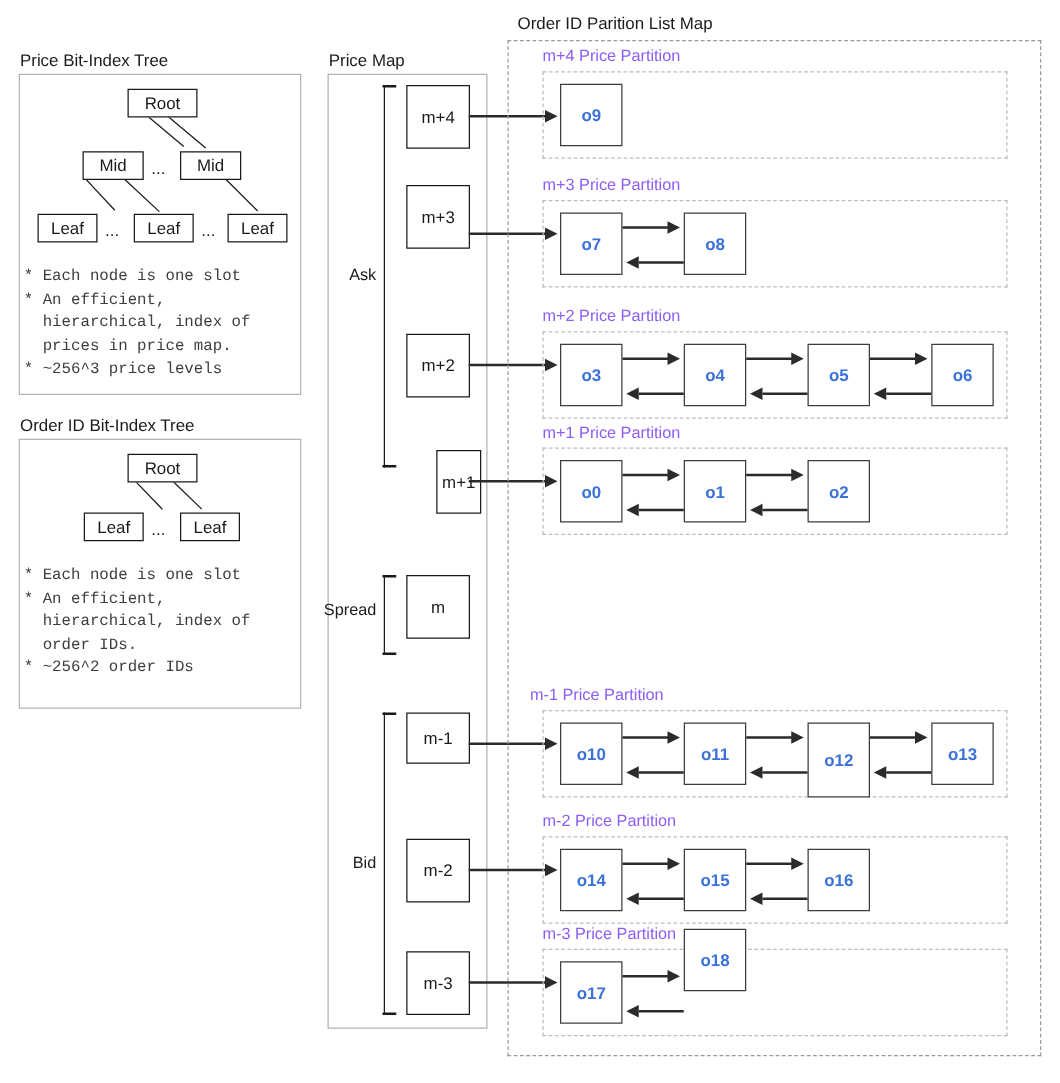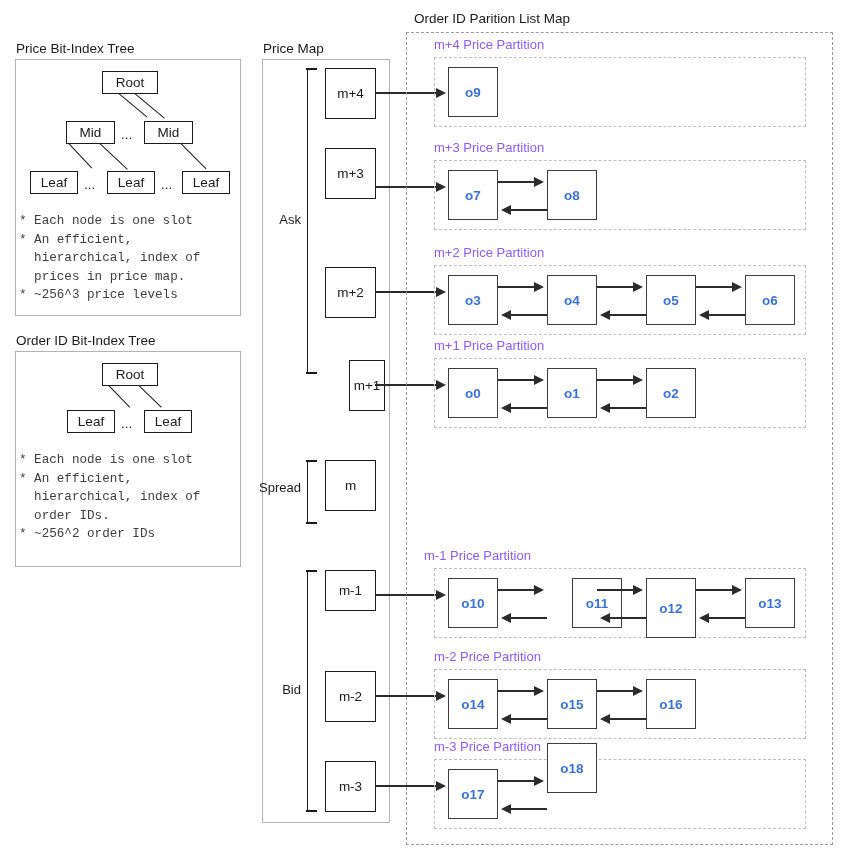--- a/index.html
+++ b/index.html
@@ -302,21 +302,21 @@
 <div class="conn abs" style="left:511px; top:407px; width:36px;"></div>
 <div class="arrowhead left abs" style="left:501px; top:402.5px;"></div>
 <div class="conn abs" style="left:597px; top:379px; width:38px;"></div>
 <div class="arrowhead right abs" style="left:633px; top:374.5px;"></div>
 <div class="conn abs" style="left:610px; top:407px; width:36px;"></div>
 <div class="arrowhead left abs" style="left:600px; top:402.5px;"></div>
 
 <div class="part-label" style="left:424px; top:548px;">m-1 Price Partition</div>
 <div class="dashed-part" style="left:434px; top:568px; width:372px; height:70px;"></div>
 <div class="order" style="left:448px; top:578px; width:50px; height:50px;">o10</div>
-<div class="order" style="left:547px; top:578px; width:50px; height:50px;margin-left:25px;">o11</div>
+<div class="order" style="left:547px; top:578px; width:50px; height:50px;">o11</div>
 <div class="order" style="left:646px; top:578px; width:50px; height:60px;">o12</div>
 <div class="order" style="left:745px; top:578px; width:50px; height:50px;">o13</div>
 <div class="conn abs" style="left:498px; top:589px; width:38px;"></div>
 <div class="arrowhead right abs" style="left:534px; top:584.5px;"></div>
 <div class="conn abs" style="left:511px; top:617px; width:36px;"></div>
 <div class="arrowhead left abs" style="left:501px; top:612.5px;"></div>
 <div class="conn abs" style="left:597px; top:589px; width:38px;"></div>
 <div class="arrowhead right abs" style="left:633px; top:584.5px;"></div>
 <div class="conn abs" style="left:610px; top:617px; width:36px;"></div>
 <div class="arrowhead left abs" style="left:600px; top:612.5px;"></div>

